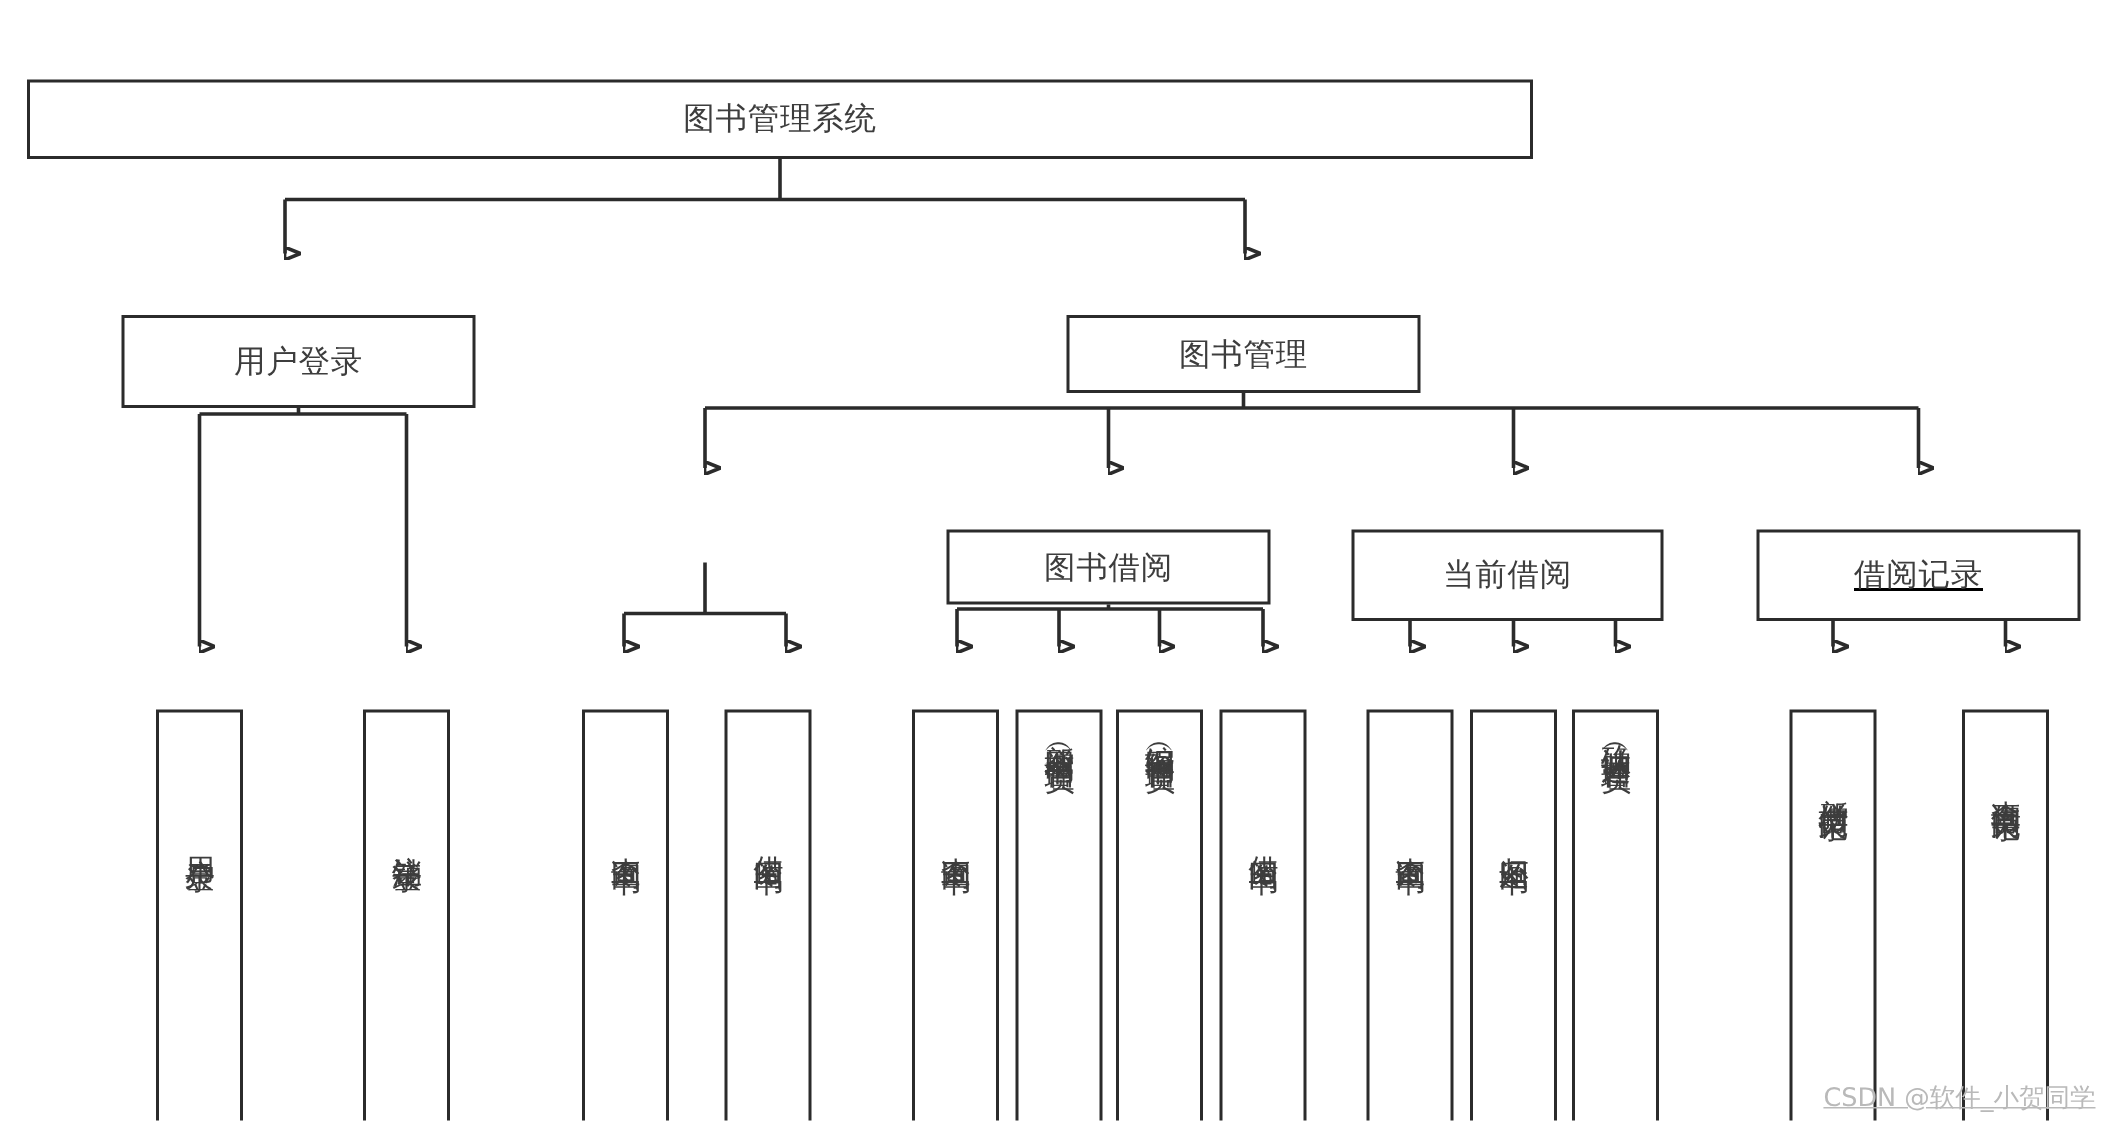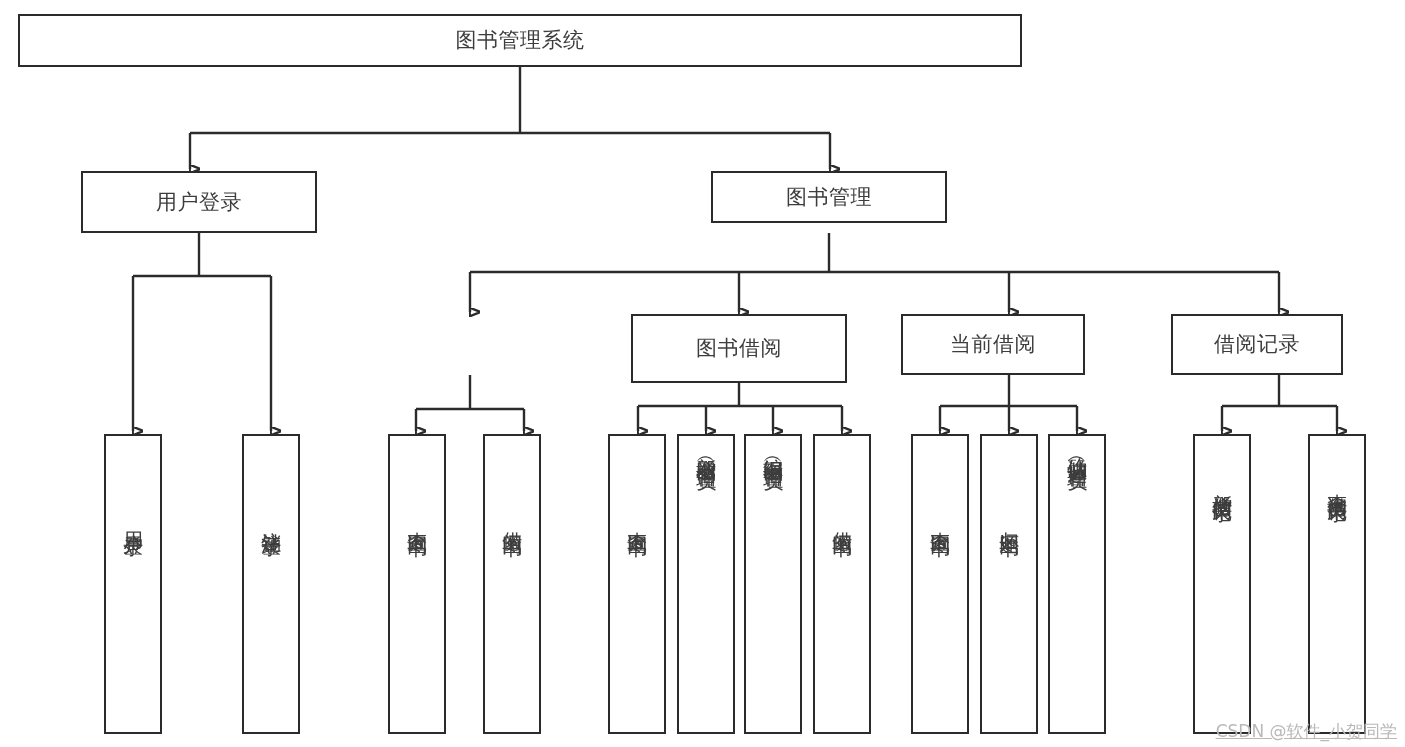--- a/index.html
+++ b/index.html
@@ -22,20 +22,21 @@
   }
   .node {
     position: absolute;
     box-sizing: border-box;
     background: #ffffff;
     border: 2px solid #2b2b2b;
     display: flex;
     align-items: center;
     justify-content: center;
     overflow: hidden;
+    margin-top: 39px;
   }
   .node-label {
     color: #3d3d3d;
     font-family: "DejaVu Sans", "Liberation Sans", sans-serif;
     white-space: nowrap;
     letter-spacing: 0.5px;
   }
   .node.horizontal .node-label {
     font-size: 21px;
     line-height: 1;
@@ -140,27 +141,27 @@
     <span class="node-label">图书管理系统</span>
   </div>
 
   <div class="node horizontal" style="left:81px; top:171px; width:236px; height:62px;">
     <span class="node-label">用户登录</span>
   </div>
   <div class="node horizontal" style="left:711px; top:171px; width:236px; height:52px;">
     <span class="node-label">图书管理</span>
   </div>
 
-  <div class="node horizontal" style="left:631px; top:314px; width:216px; height:69px;">
+  <div class="node horizontal" style="left:631px; top:314px; width:216px; height:50px;">
     <span class="node-label">图书借阅</span>
   </div>
-  <div class="node horizontal" style="left:901px; top:314px; width:184px; height:61px;">
+  <div class="node horizontal" style="left:901px; top:314px; width:208px; height:61px;">
     <span class="node-label">当前借阅</span>
   </div>
-  <div class="node horizontal" style="left:1171px; top:314px; width:172px; height:61px;">
+  <div class="node horizontal" style="left:1171px; top:314px; width:216px; height:61px;text-decoration:underline;">
     <span class="node-label">借阅记录</span>
   </div>
 
   <div class="node vertical" style="left:104px; top:434px; width:58px; height:300px;">
     <span class="node-label" style="margin-top:80px;">用户登录</span>
   </div>
   <div class="node vertical" style="left:242px; top:434px; width:58px; height:300px;">
     <span class="node-label" style="margin-top:80px;">注销登录</span>
   </div>
 

